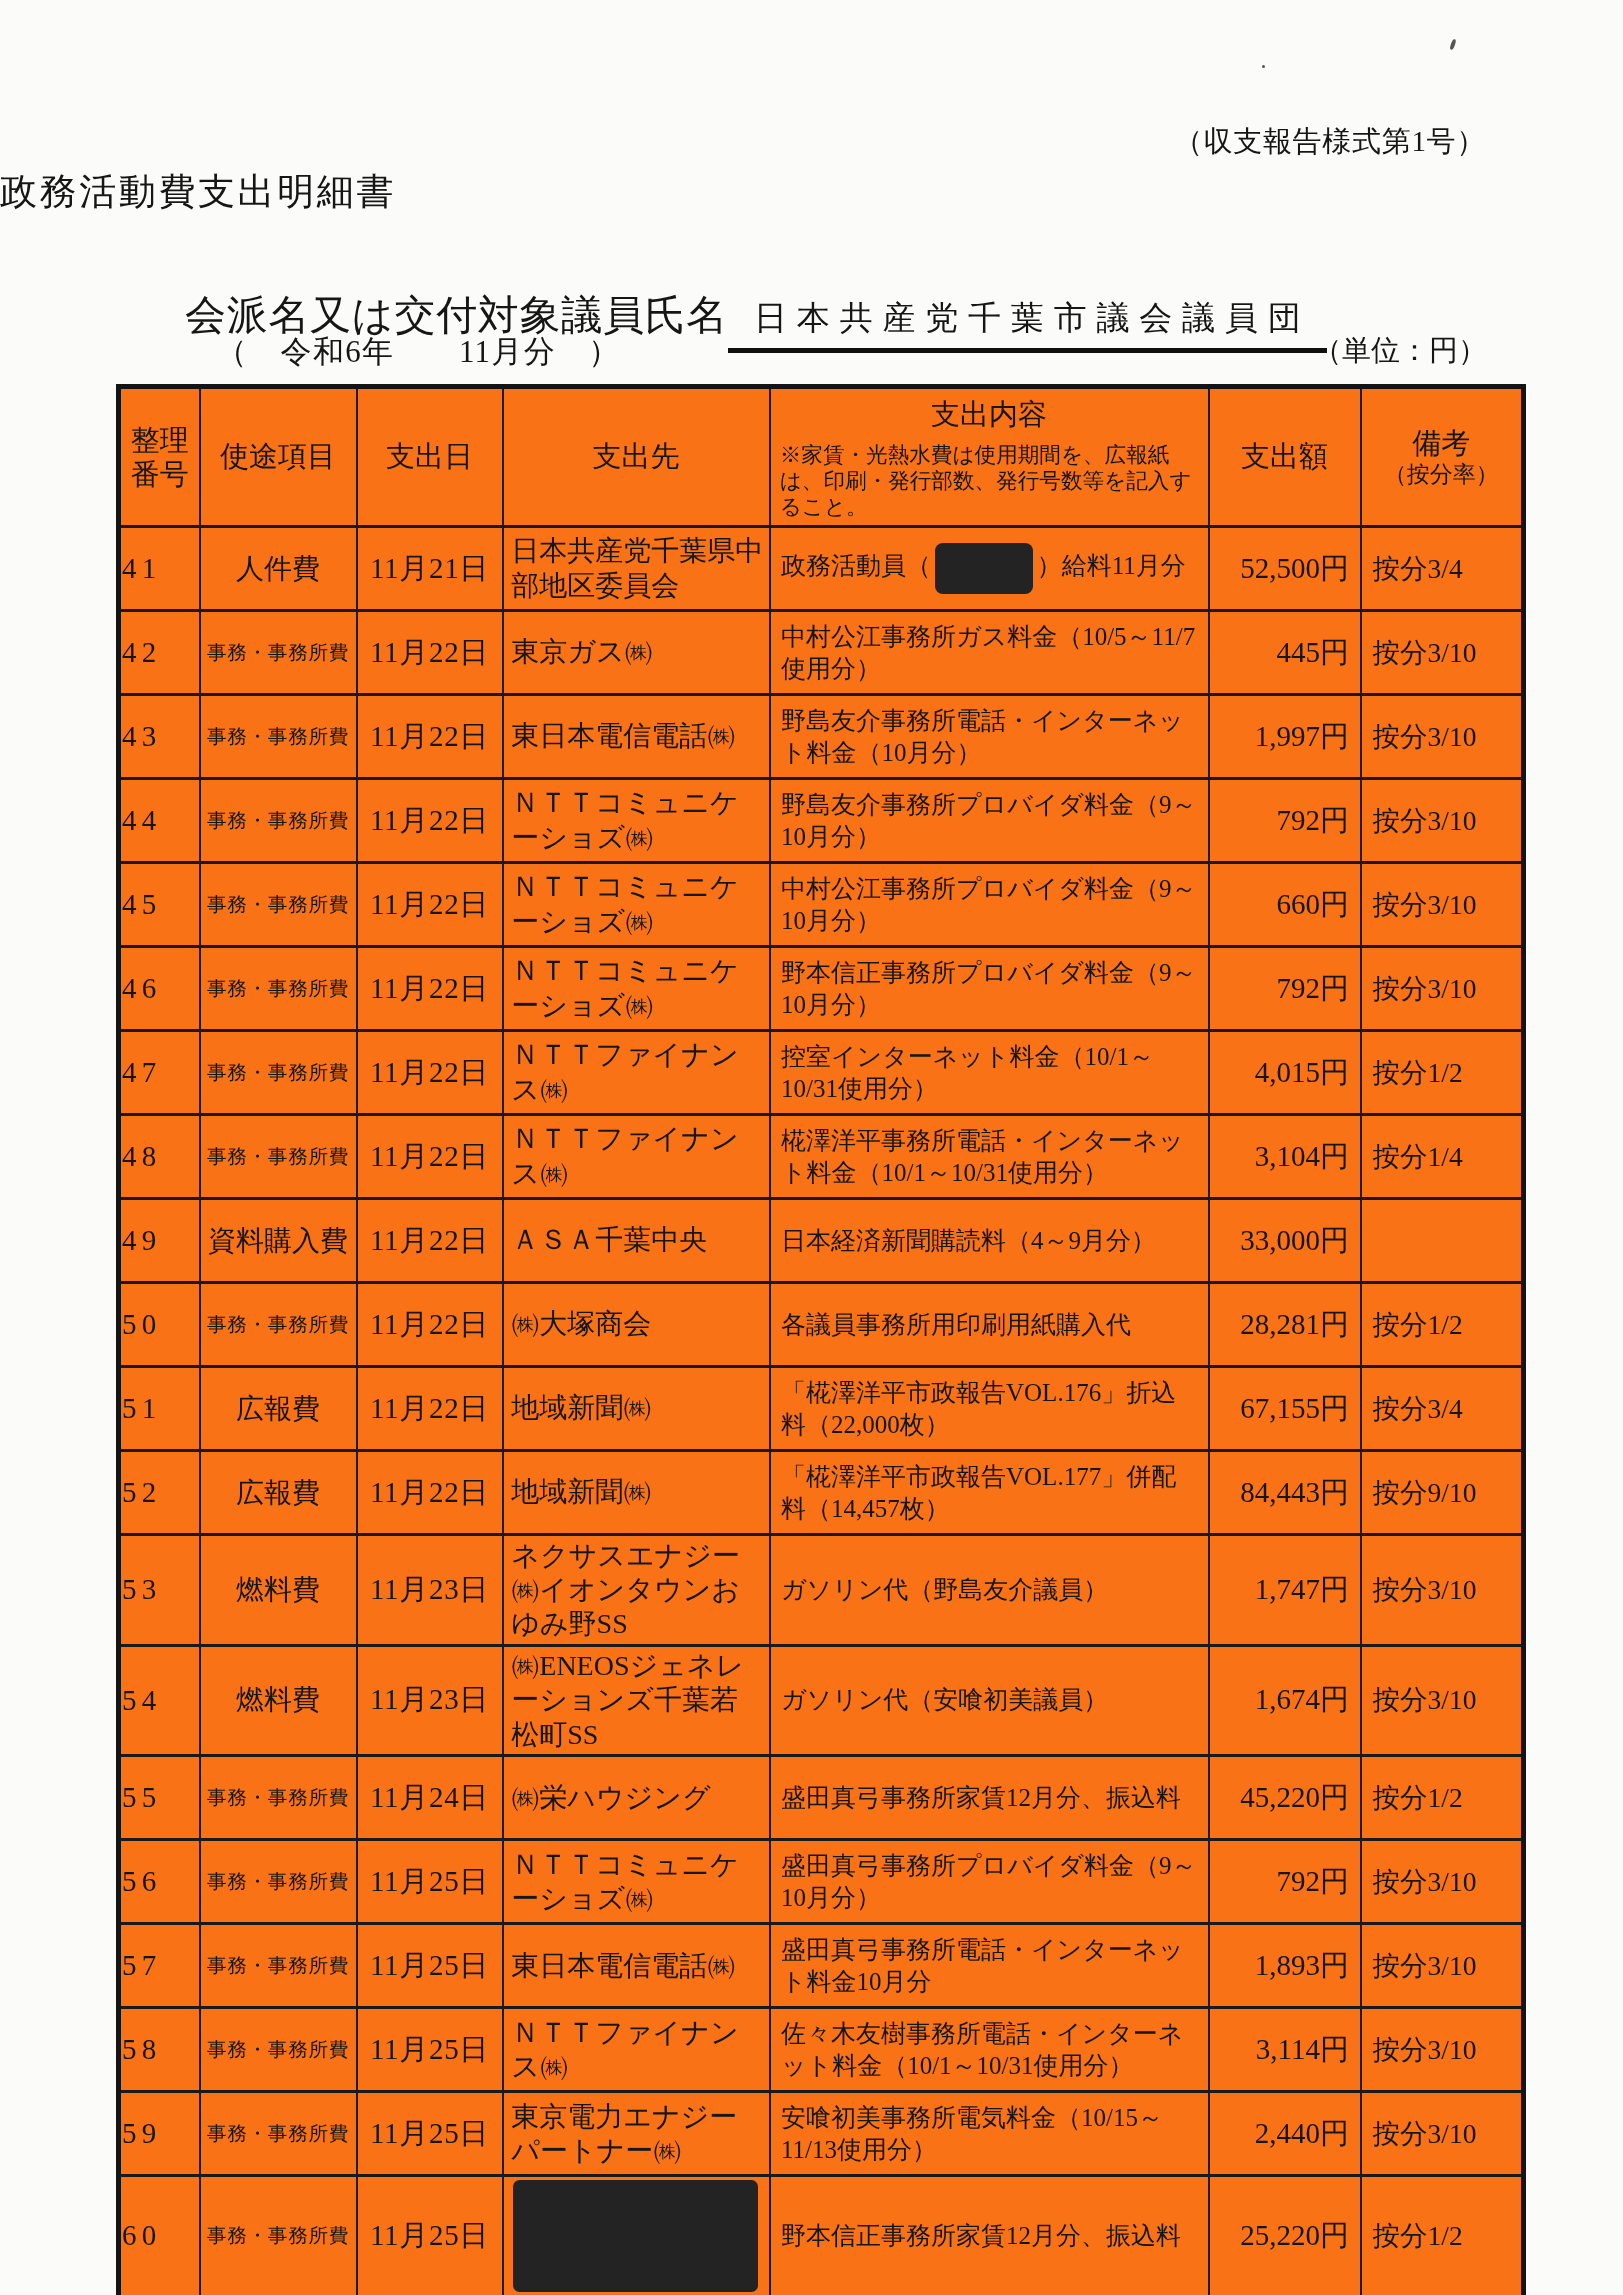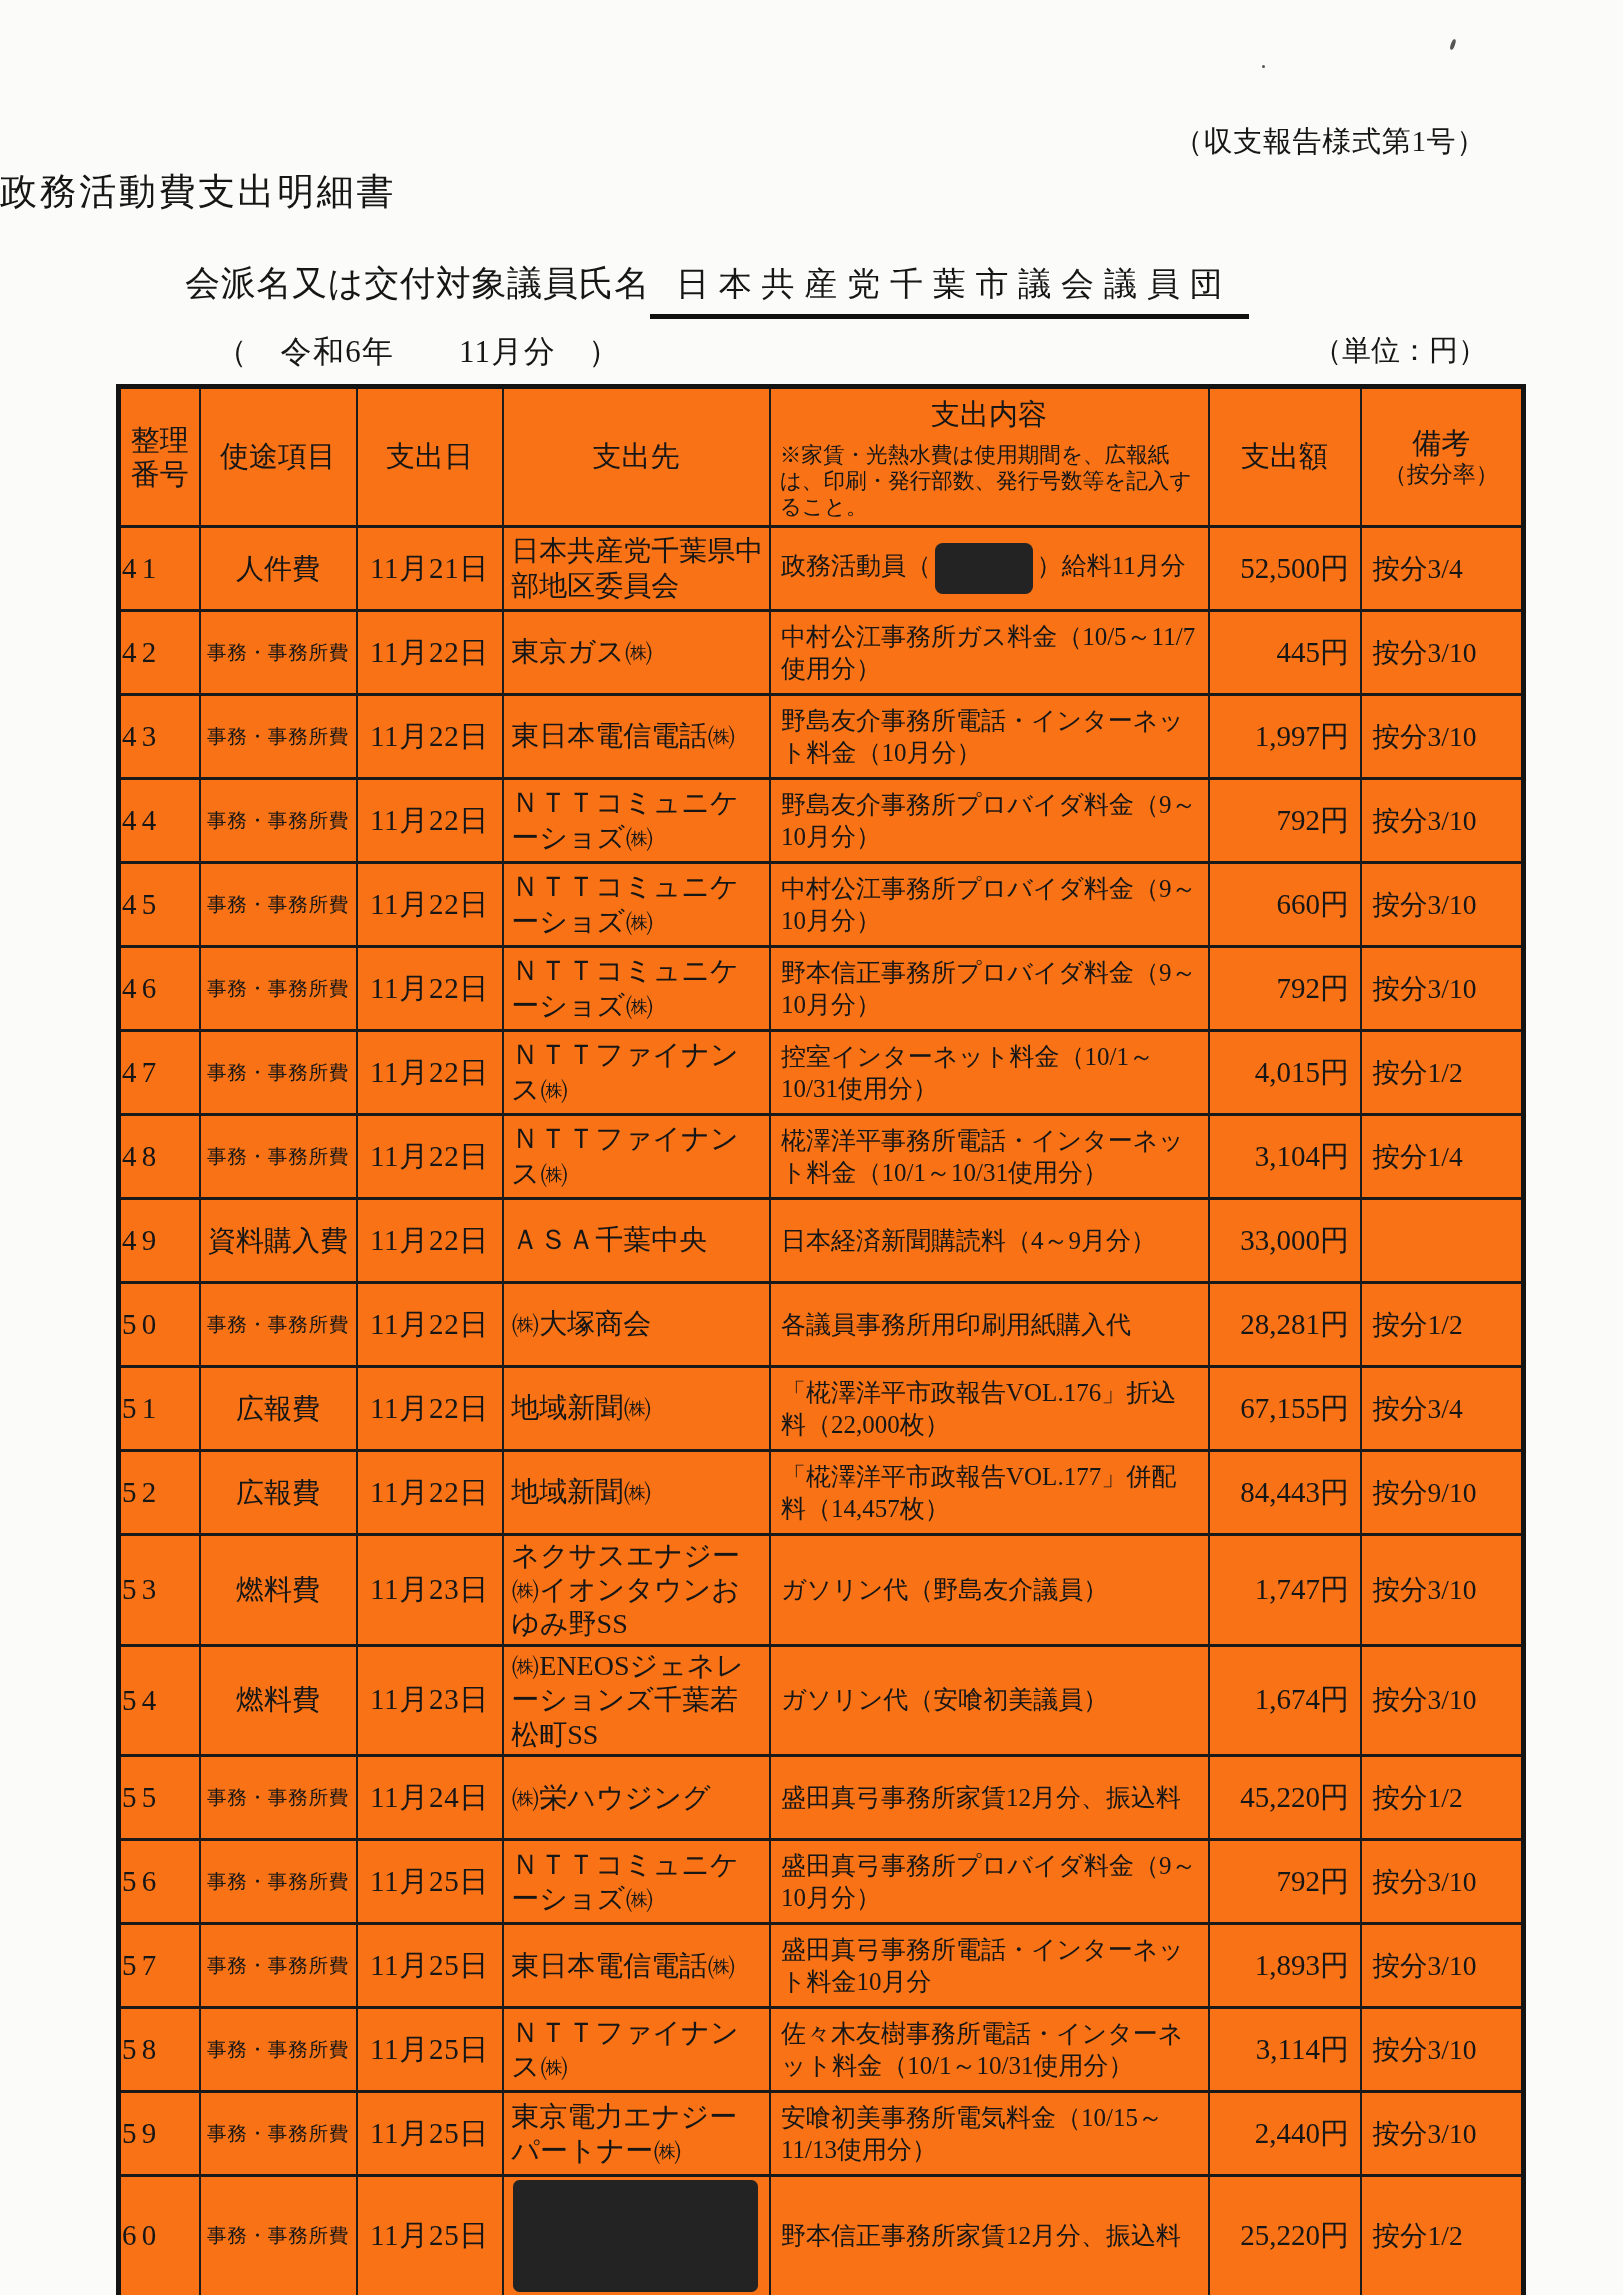--- a/index.html
+++ b/index.html
@@ -21,21 +21,21 @@
   }
   .doc-title {
     position: absolute; top: 167px; left: 0; width: 1623px;
     font-size: 37px; font-weight: 400;
     letter-spacing: 2.6px; margin: 0;
   }
   .faction-line {
     position: absolute; top: 260px; left: 185px;
     display: flex; align-items: baseline;
   }
-  .faction-label { font-size: 35px; letter-spacing: 0.7px; }
+  .faction-label { font-size: 41px; letter-spacing: 0.7px; margin-top: 28px; }
   .faction-name {
     font-size: 33px; letter-spacing: 9.8px;
     border-bottom: 5.9px solid #101010;
     padding: 0 17px 6.5px 26px;
   }
   .period-note {
     position: absolute; top: 331px; left: 216px;
     font-size: 31px; letter-spacing: 1.3px;
   }
   .unit-note {

